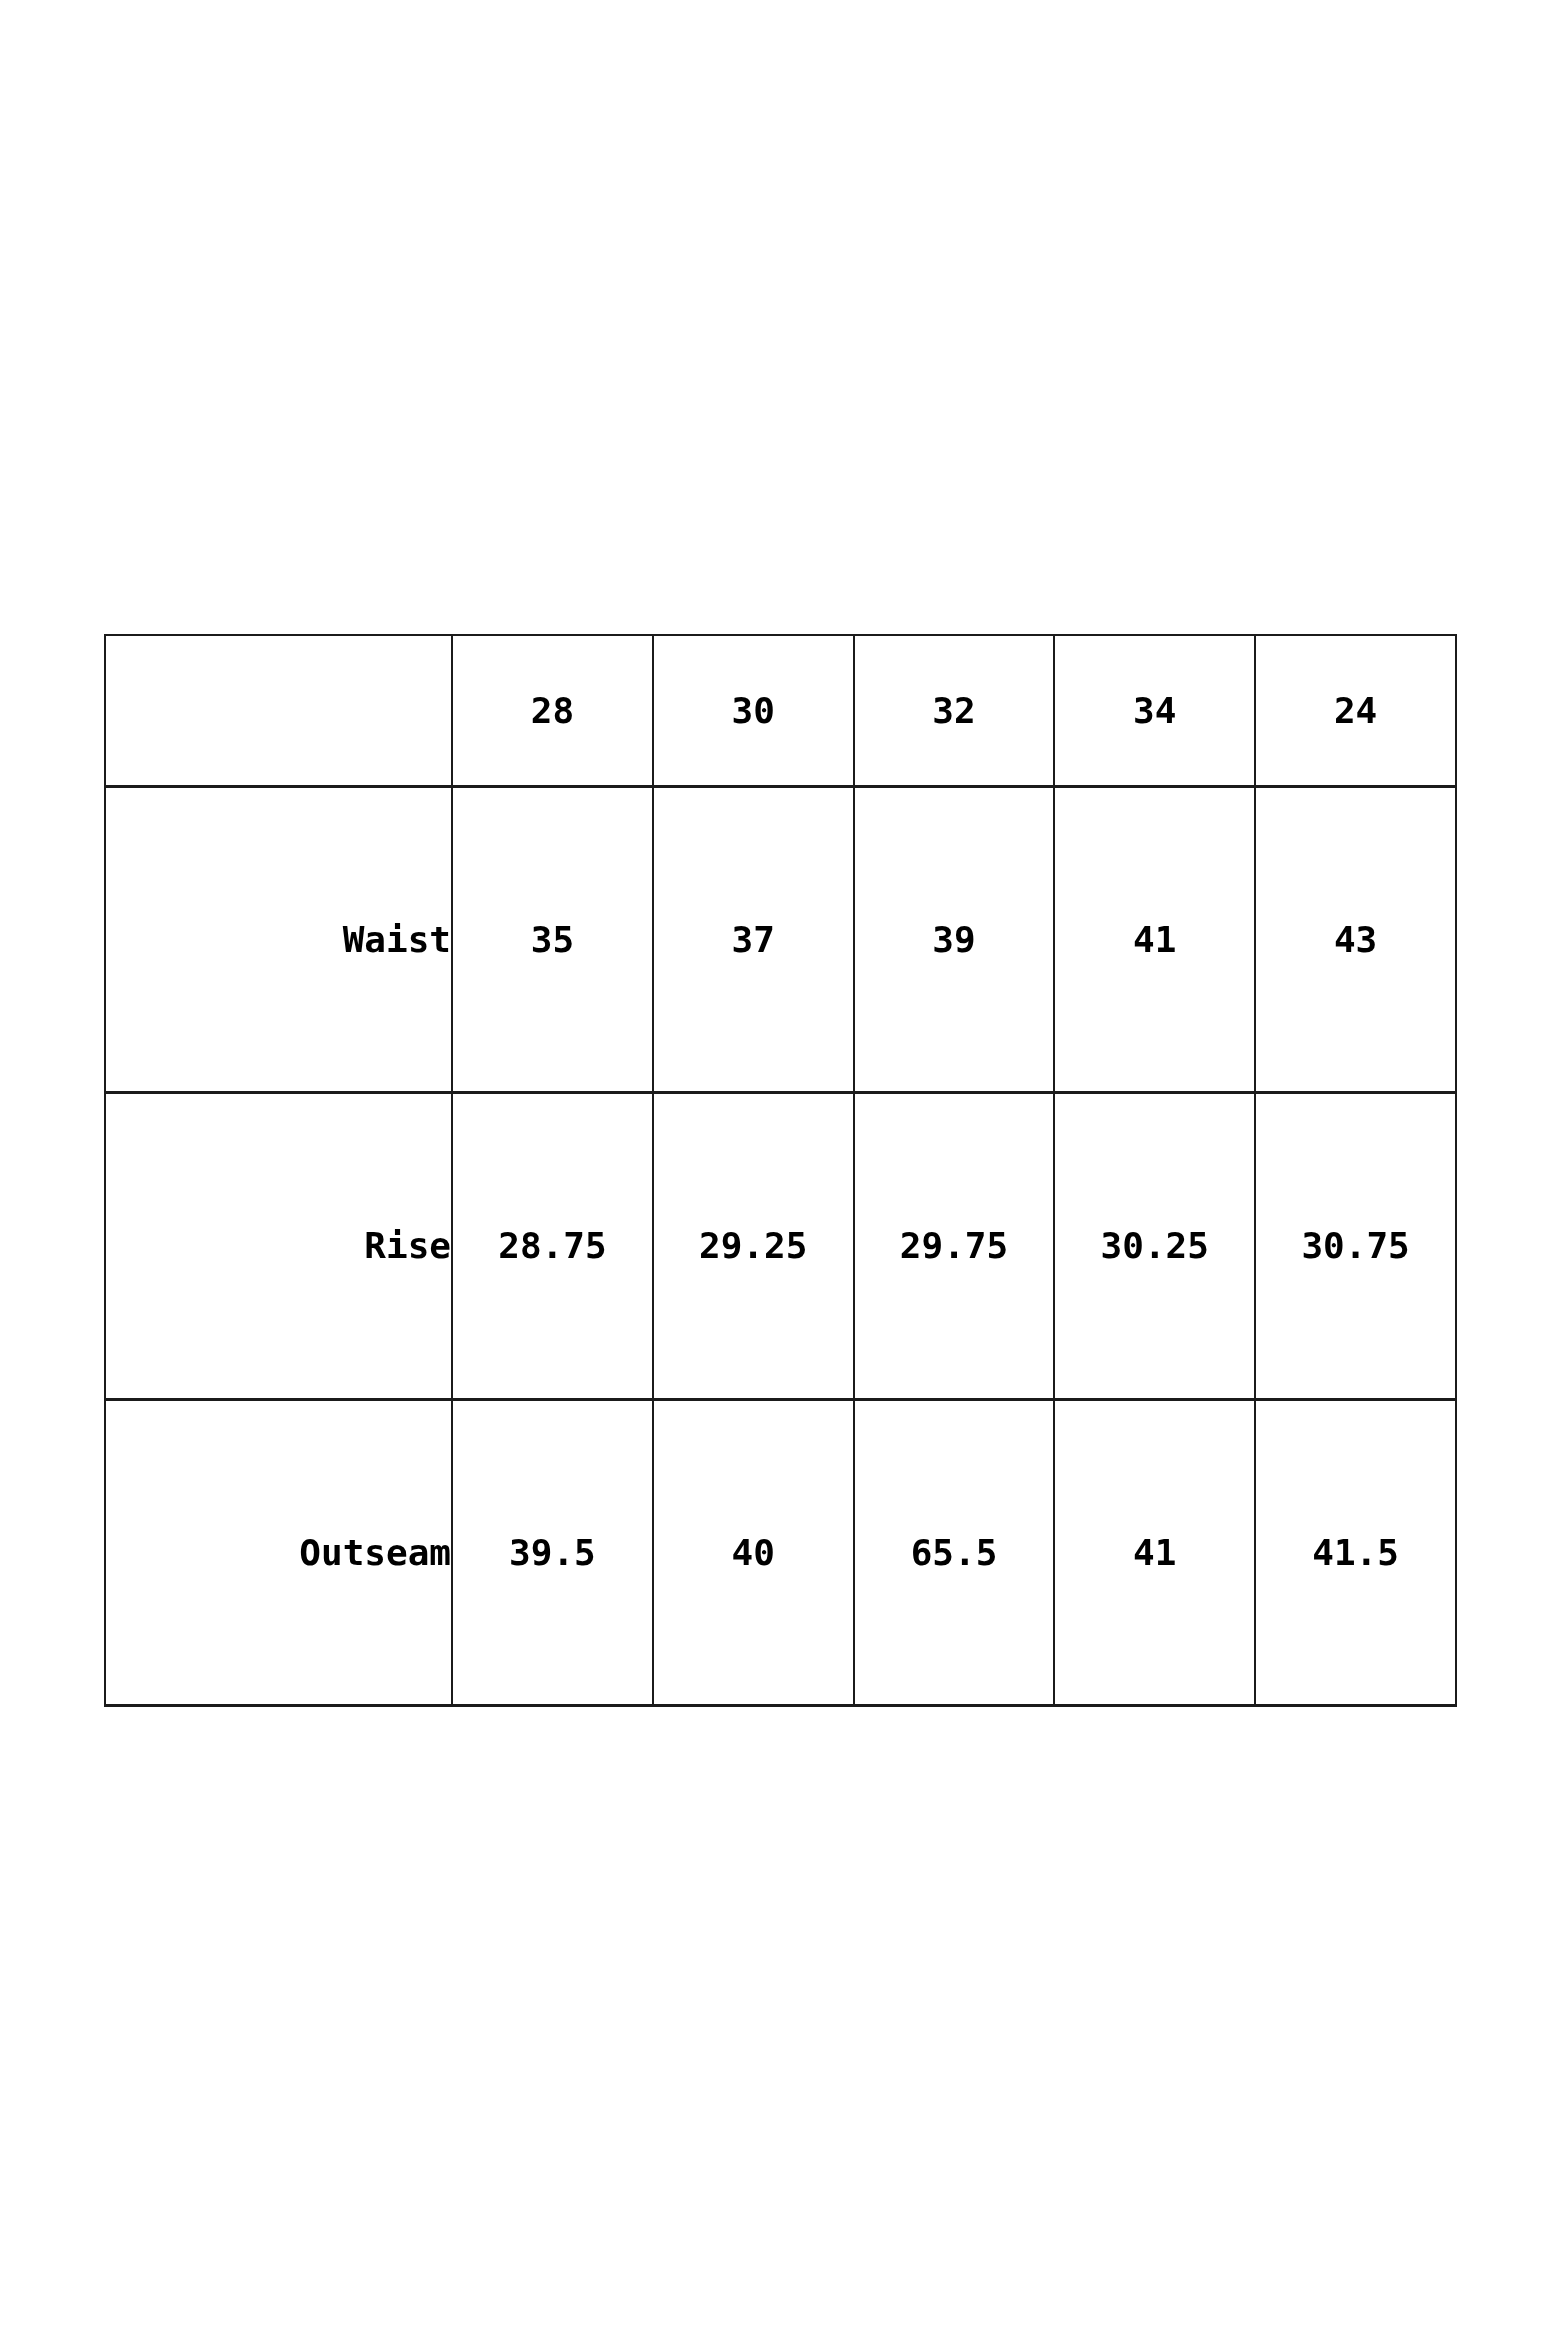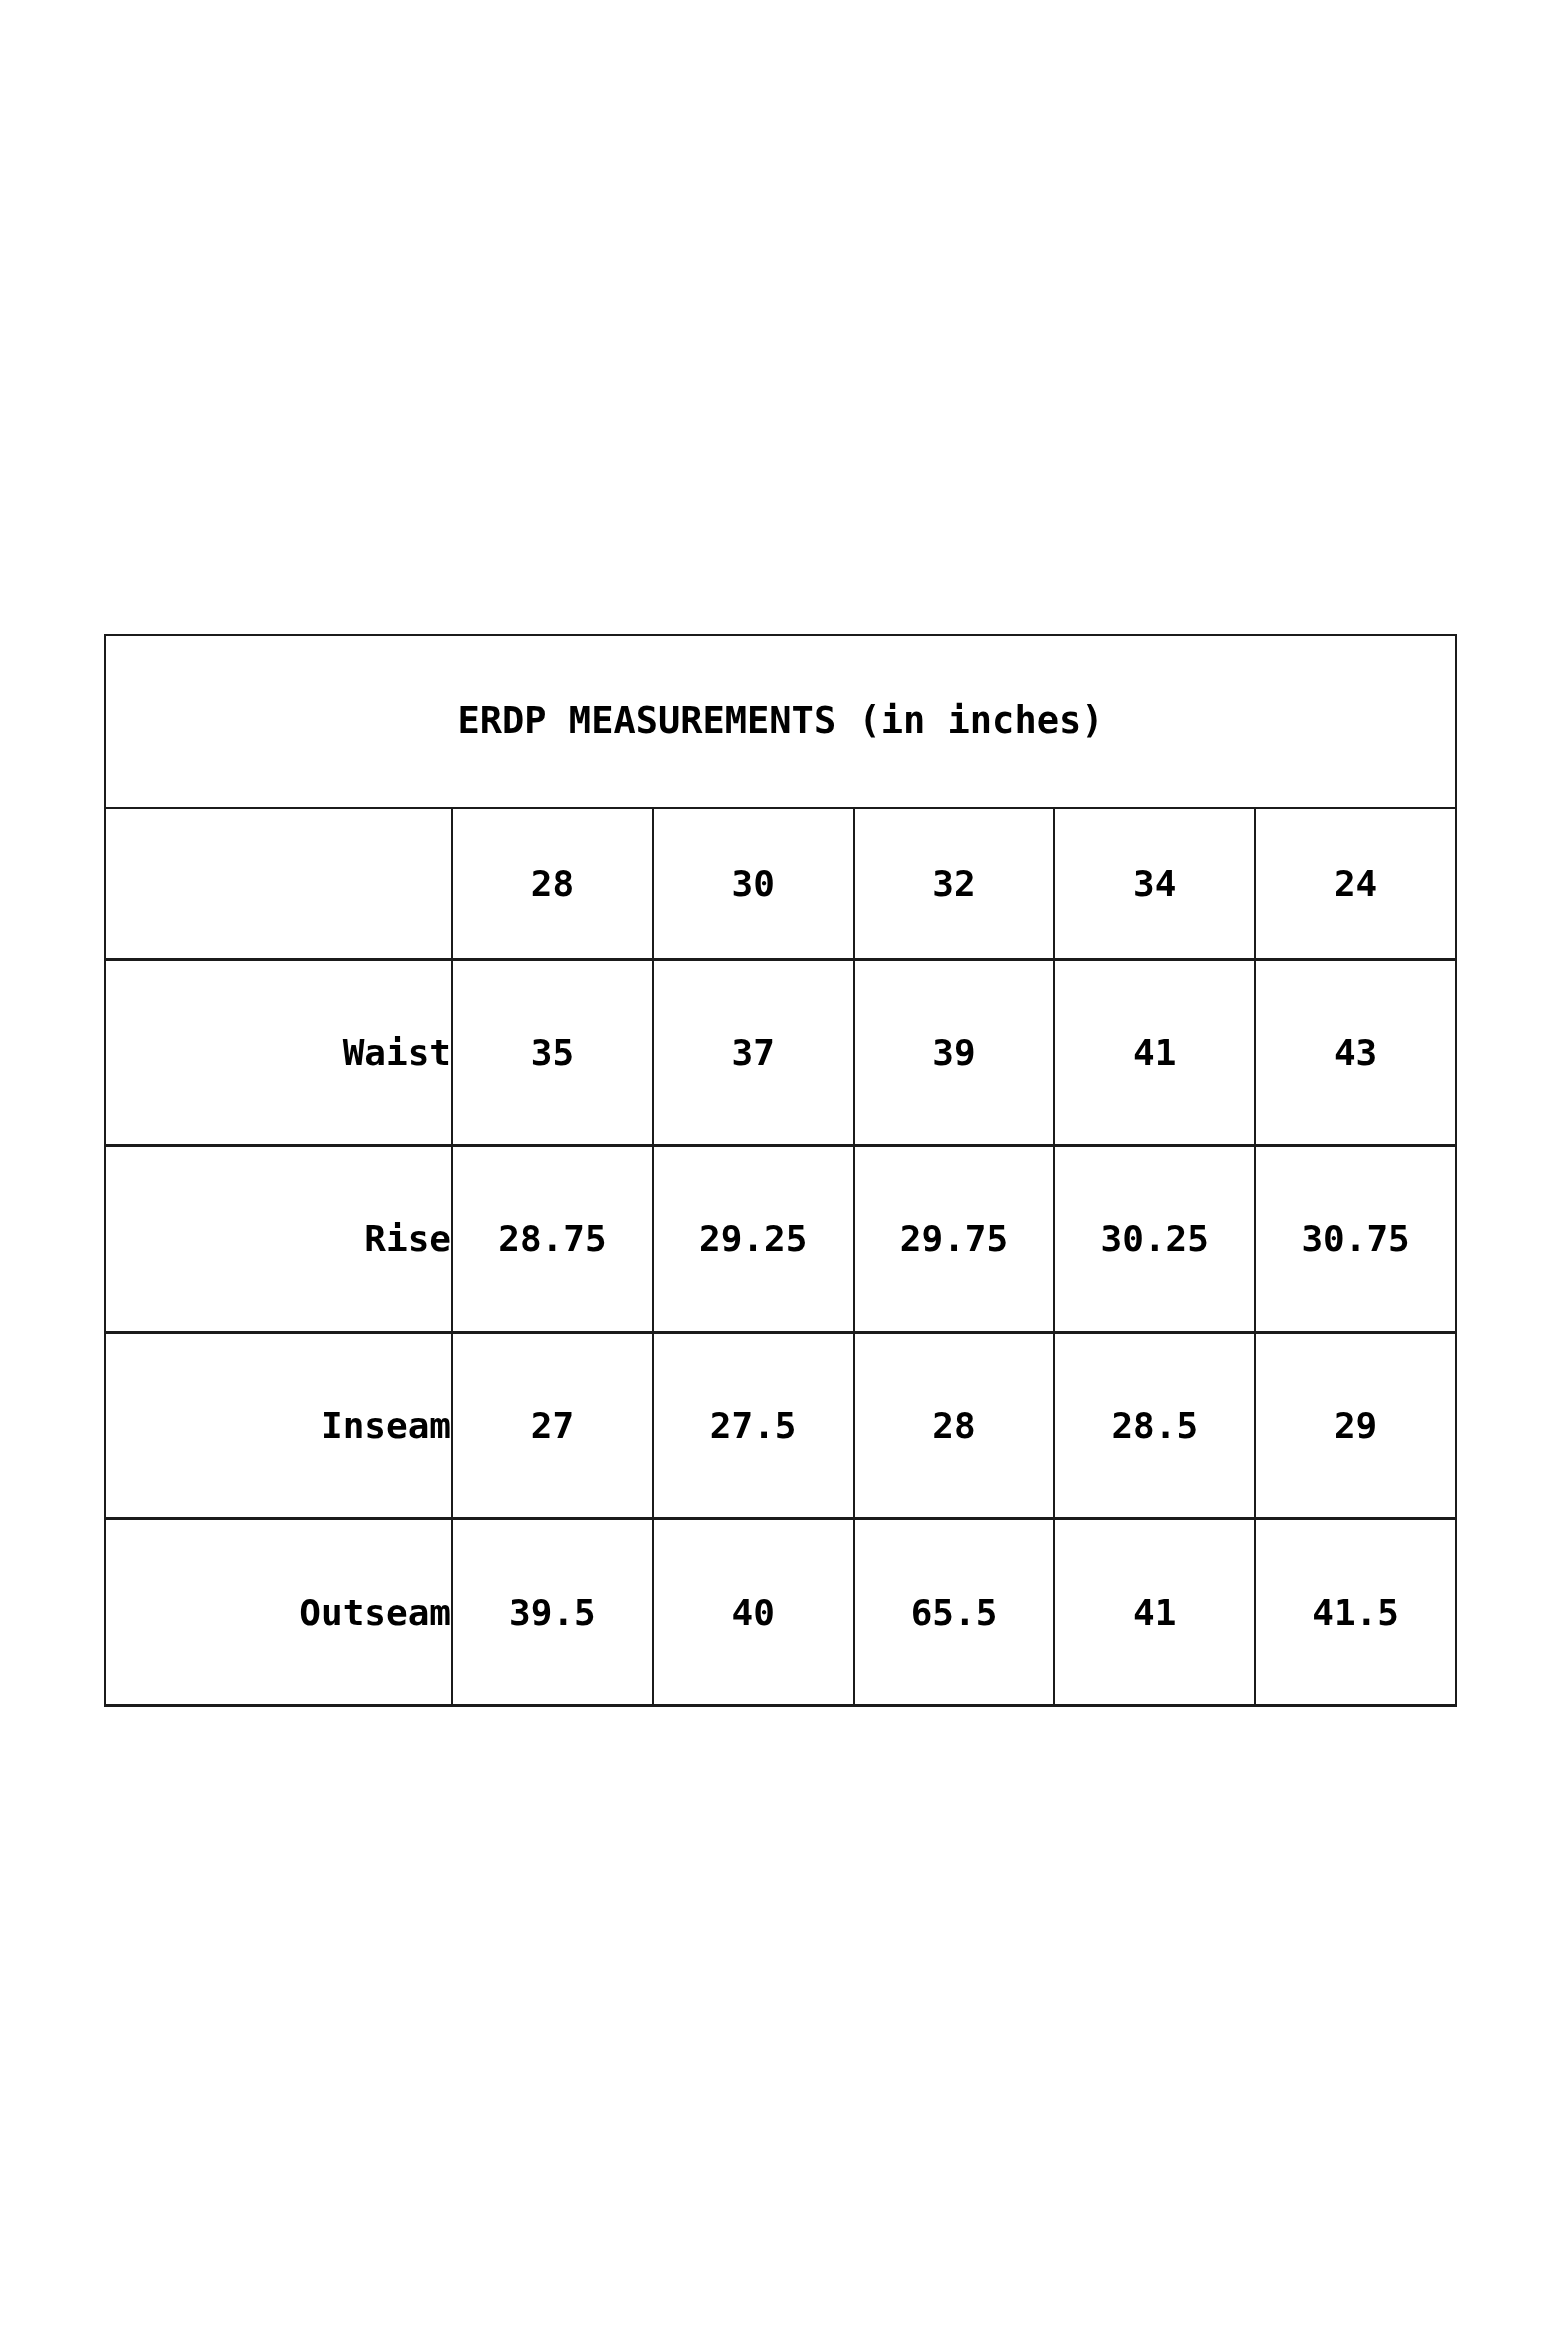--- a/index.html
+++ b/index.html
@@ -71,23 +71,20 @@
   <table class="size-chart">
     <colgroup>
       <col class="label-col">
       <col>
         <col>
         <col>
         <col>
         <col>
     </colgroup>
     <thead>
-      <tr>
-        <th class="title-cell" colspan="6">ERDP MEASUREMENTS (in inches)</th>
-      </tr>
       <tr class="header-row" id="header-row">
         <th class="corner-cell"></th>
 
       <th class="col-header">28</th>
           <th class="col-header">30</th>
           <th class="col-header">32</th>
           <th class="col-header">34</th>
           <th class="col-header">24</th>
         </tr>
     </thead>
@@ -103,28 +100,20 @@
         </tr>
         <tr>
           <td class="row-label">Rise</td>
           <td class="value-cell">28.75</td>
           <td class="value-cell">29.25</td>
           <td class="value-cell">29.75</td>
           <td class="value-cell">30.25</td>
           <td class="value-cell">30.75</td>
         </tr>
         <tr>
-          <td class="row-label">Inseam</td>
-          <td class="value-cell">27</td>
-          <td class="value-cell">27.5</td>
-          <td class="value-cell">28</td>
-          <td class="value-cell">28.5</td>
-          <td class="value-cell">29</td>
-        </tr>
-        <tr>
           <td class="row-label">Outseam</td>
           <td class="value-cell">39.5</td>
           <td class="value-cell">40</td>
           <td class="value-cell">65.5</td>
           <td class="value-cell">41</td>
           <td class="value-cell">41.5</td>
         </tr>
       </tbody>
   </table>
 </div>

